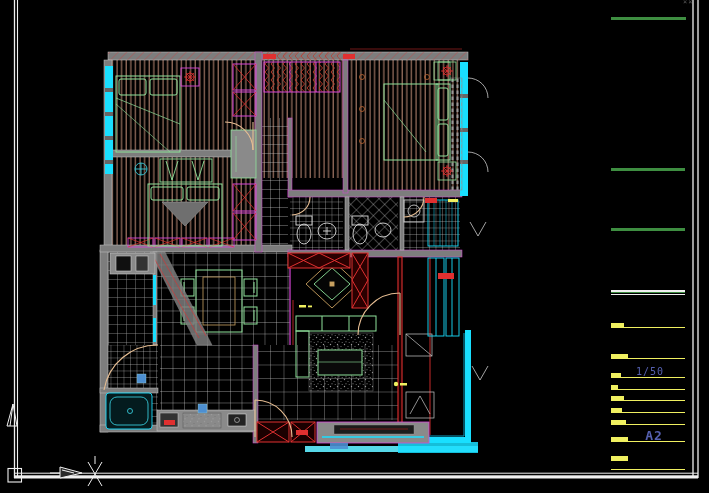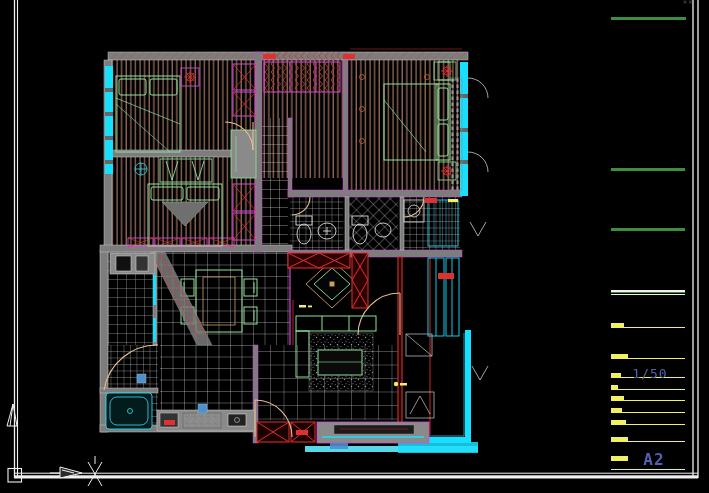--- a/index.html
+++ b/index.html
@@ -15,22 +15,22 @@
   #plan-svg{position:absolute;left:0;top:0;}
   
   #titleblock{position:absolute;inset:0;}
   .tb-green{position:absolute;height:2.6px;background:var(--green_line);}
   .tb-div-w{position:absolute;height:1.3px;background:var(--frame_white);}
   .tb-div-g{position:absolute;height:1.3px;background:var(--green_line);}
   .tb-row{position:absolute;}
   .tb-line{position:absolute;left:0;bottom:0;height:1.3px;background:var(--yellow);}
   .tb-blob{position:absolute;left:0;bottom:1.3px;height:3.6px;background:var(--yellow);}
   .tb-text{position:absolute;color:var(--label_blue);text-align:center;letter-spacing:1px;}
-  #scale-label{left:630px;top:366px;width:40px;font-size:13px;}
-  #sheet-code{left:636px;top:450px;width:36px;font-size:16px;font-weight:bold;}
+  #scale-label{left:630px;top:366px;width:40px;font-size:10px;}
+  #sheet-code{left:636px;top:428px;width:36px;font-size:13px;font-weight:bold;}
   #corner-mark{position:absolute;left:683px;top:-2px;color:var(--gray_mark);font-size:7px;letter-spacing:1px;}
 </style>
 </head>
 <body>
 
 <div id="stage">
 
 <svg id="plan-svg" width="709" height="493" viewBox="0 0 709 493">
   <defs>
     <pattern id="wood" width="4.6" height="10" patternUnits="userSpaceOnUse">

